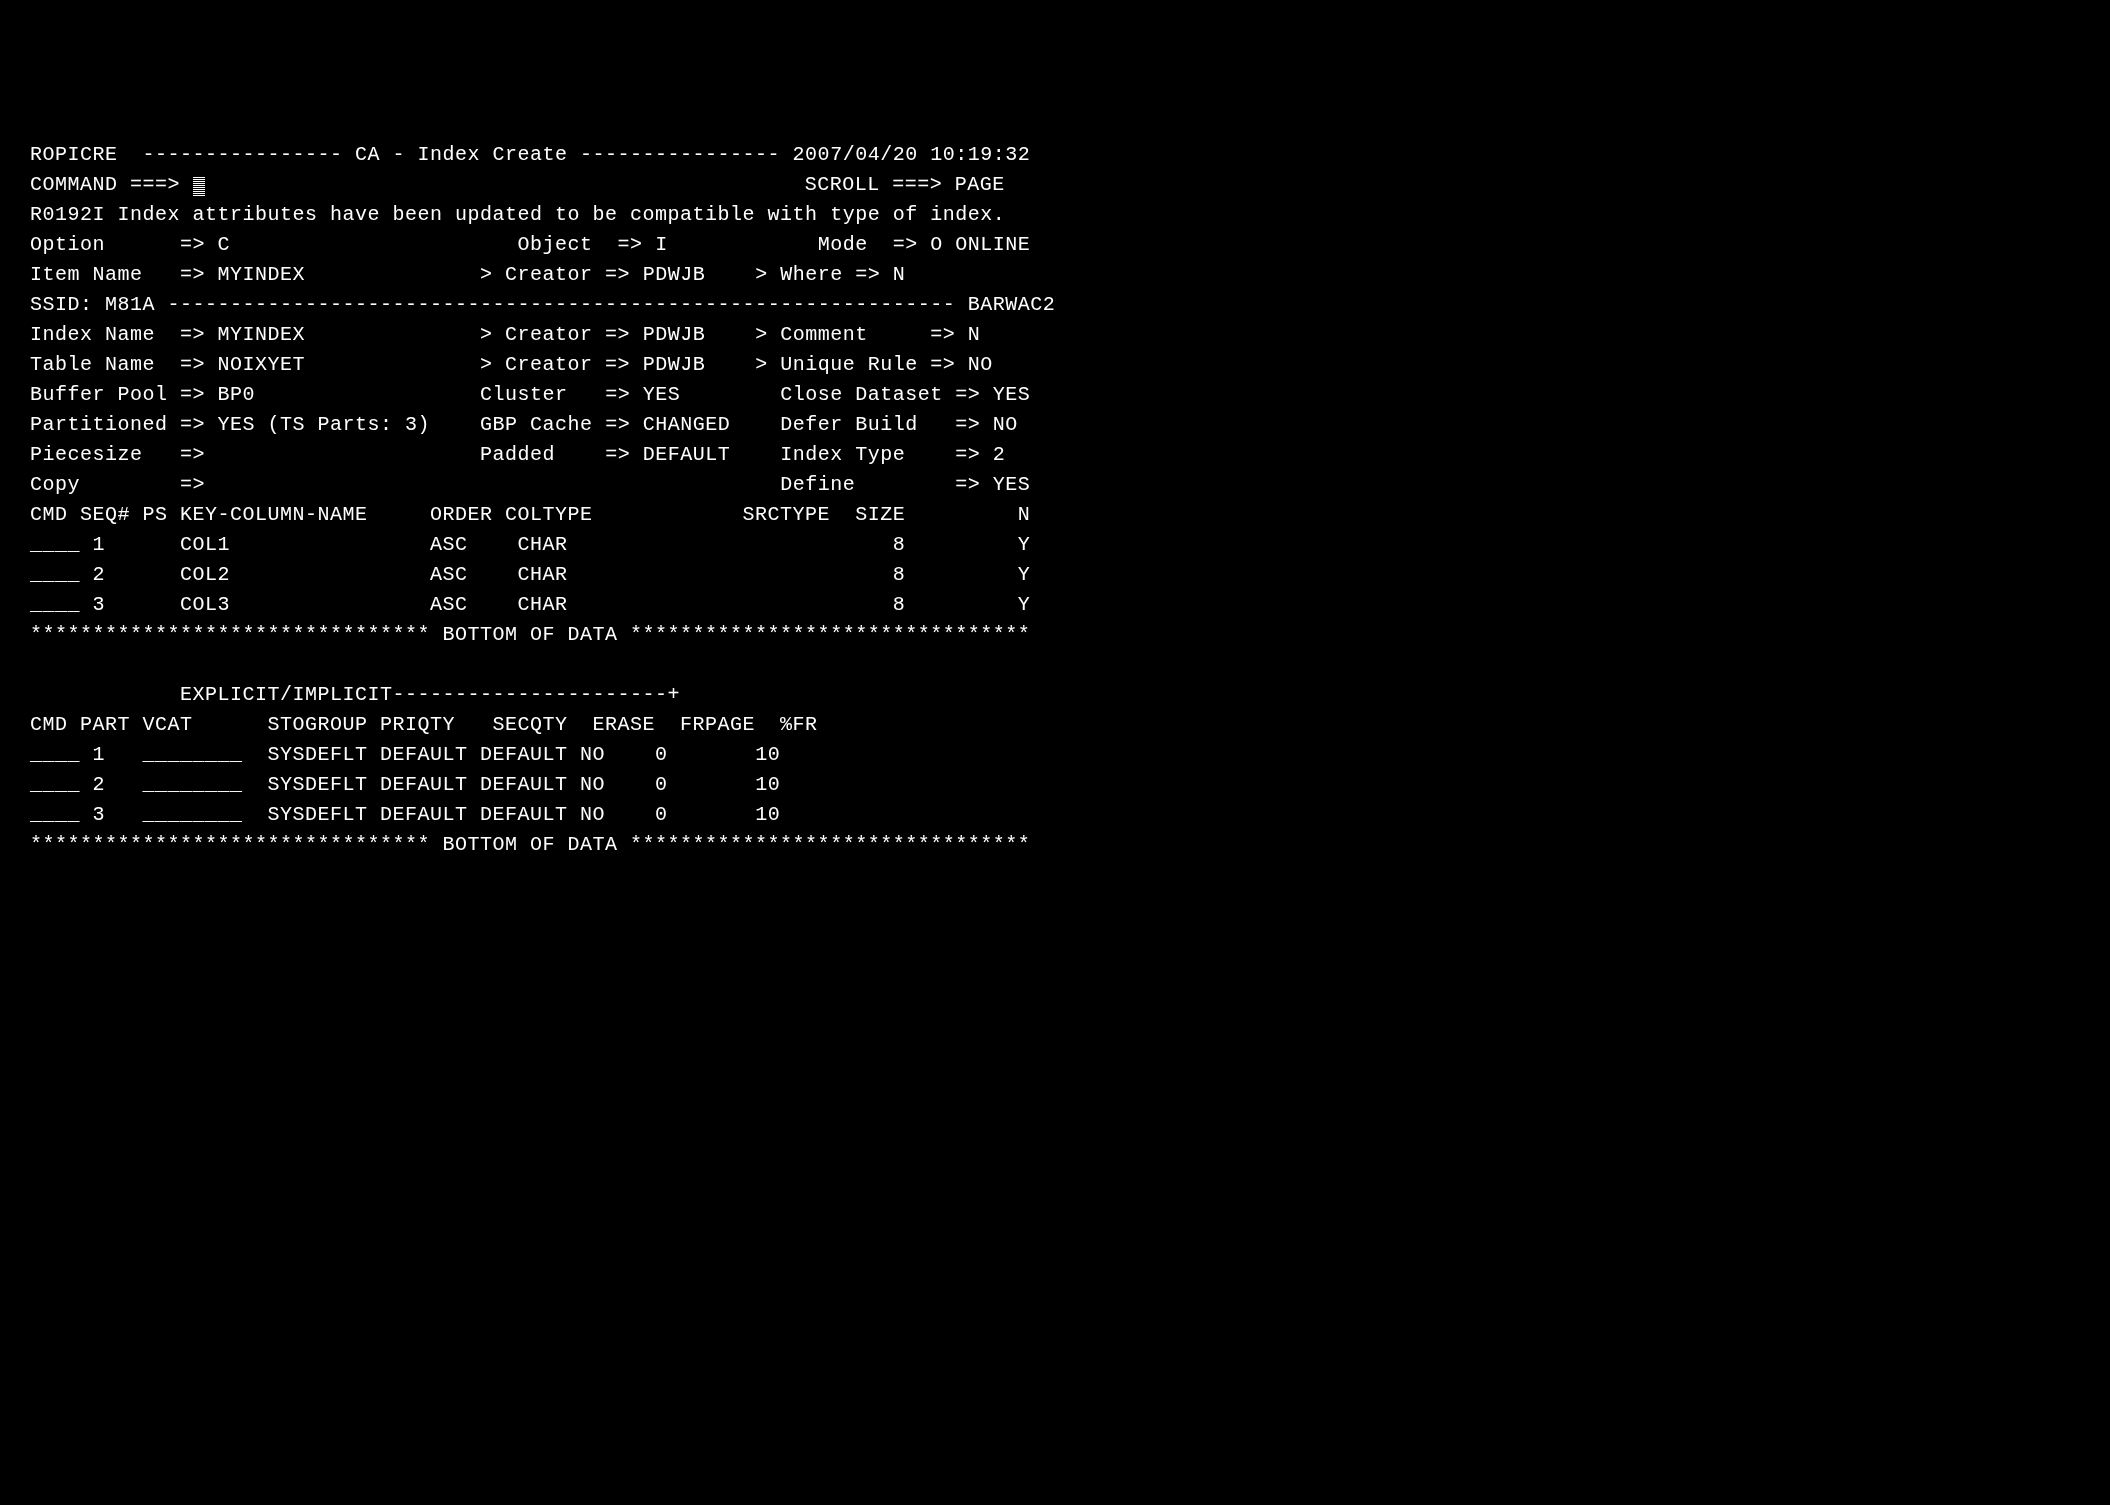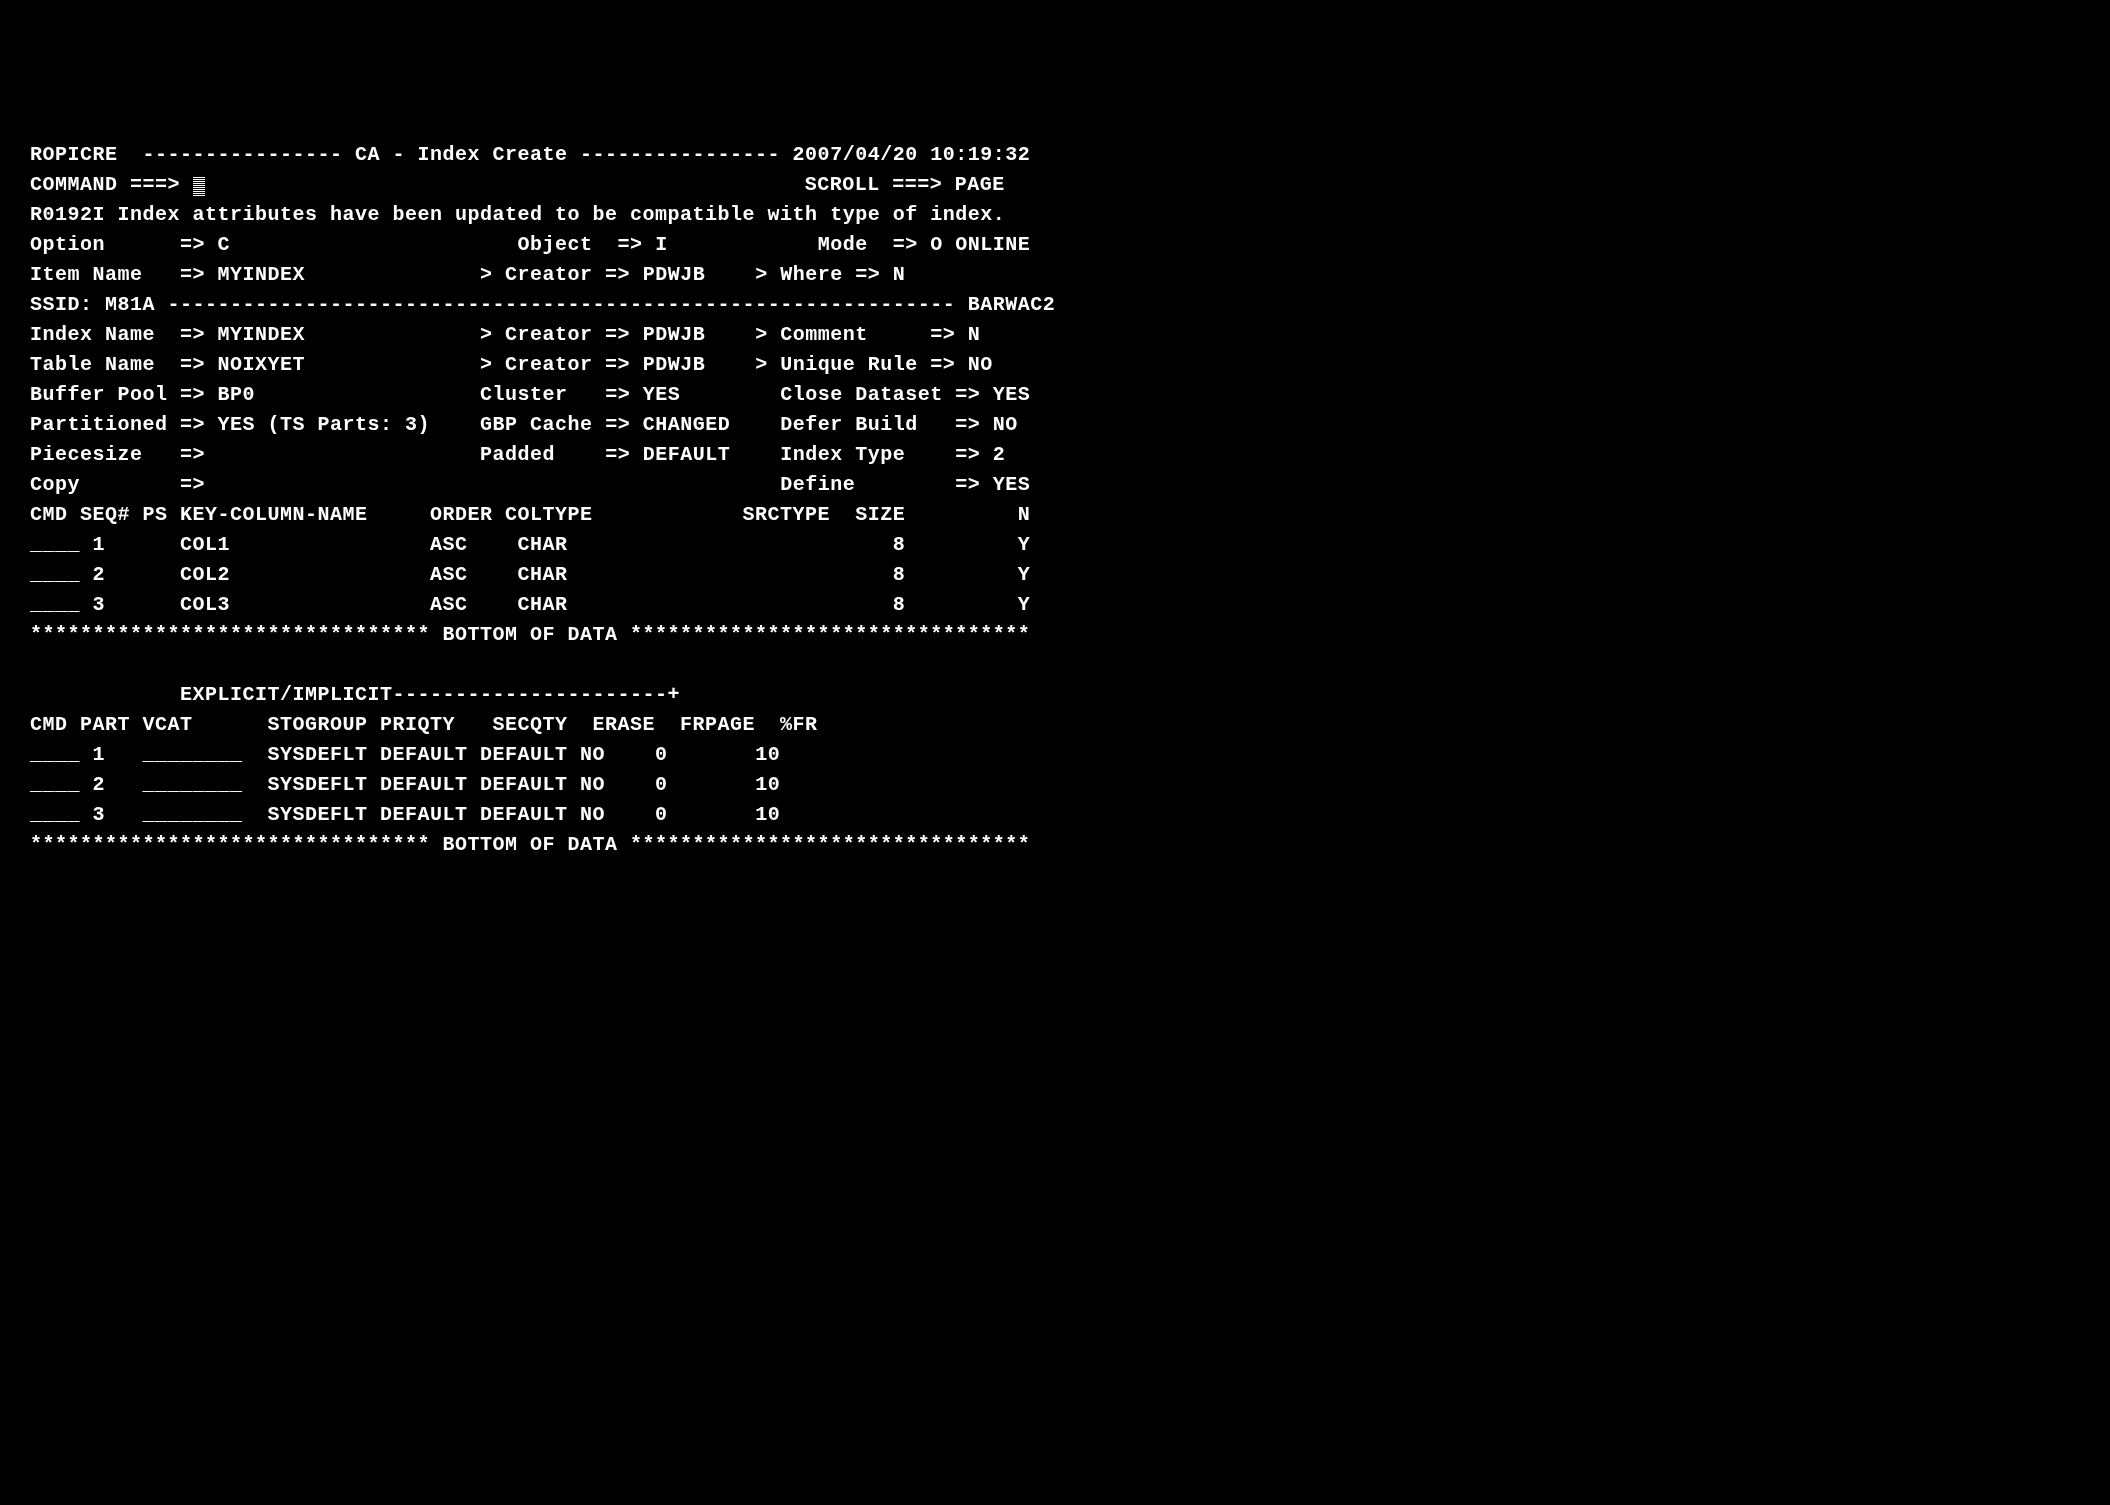--- a/index.html
+++ b/index.html
@@ -6,21 +6,21 @@
       background: #000;
       color: #fff;
       font-family: "Courier New", monospace;
       font-size: 20px;
       line-height: 1.5;
       margin: 0;
       padding: 20px 30px;
       white-space: pre;
       letter-spacing: 0.5px;
     }
-    .line { display: block; font-weight: bold; }
+    .line { display: block; }
     .cursor {
       display: inline-block;
       width: 12px;
       height: 20px;
       background: repeating-linear-gradient(0deg, #fff 0 1px, #000 1px 2px);
       vertical-align: text-bottom;
     }
   </style>
 </head>
 <body>

